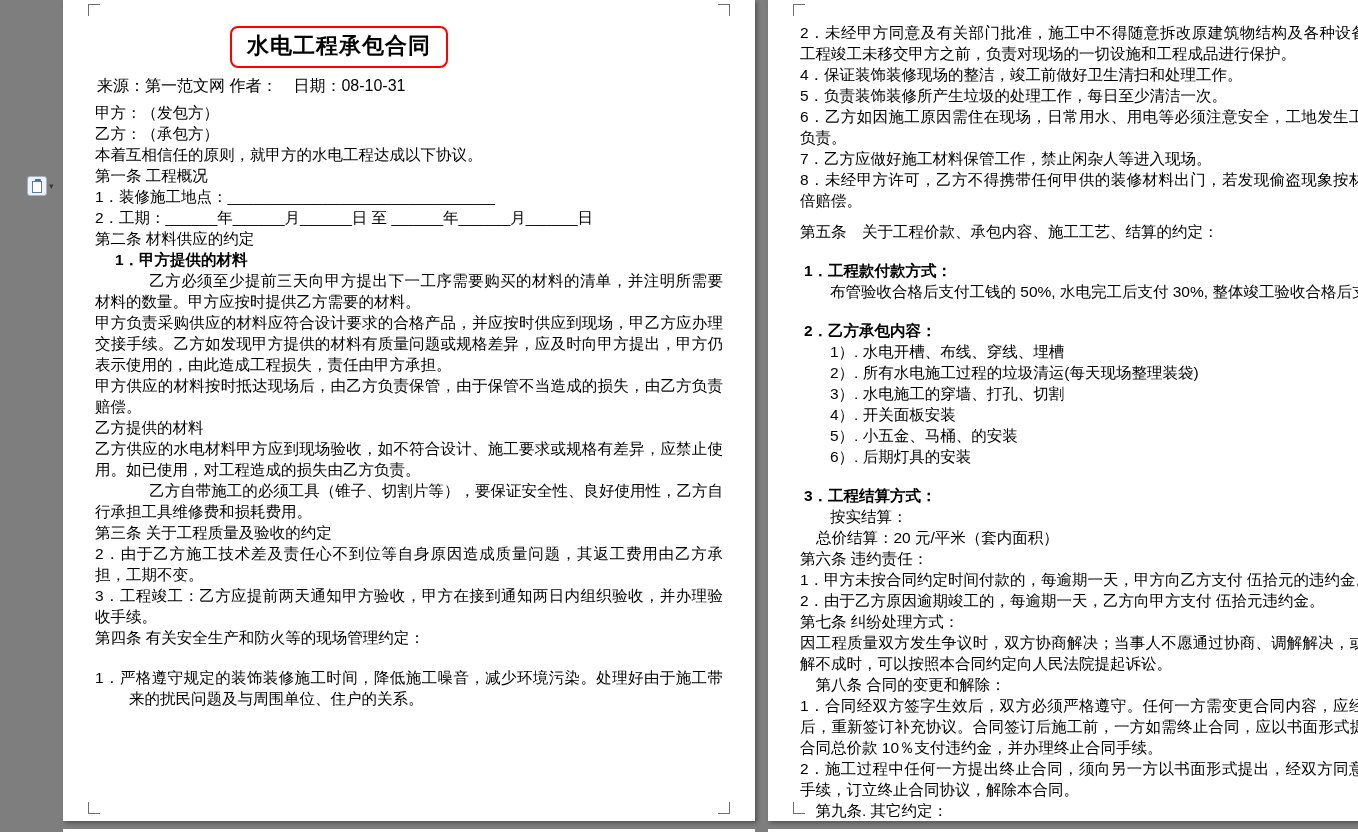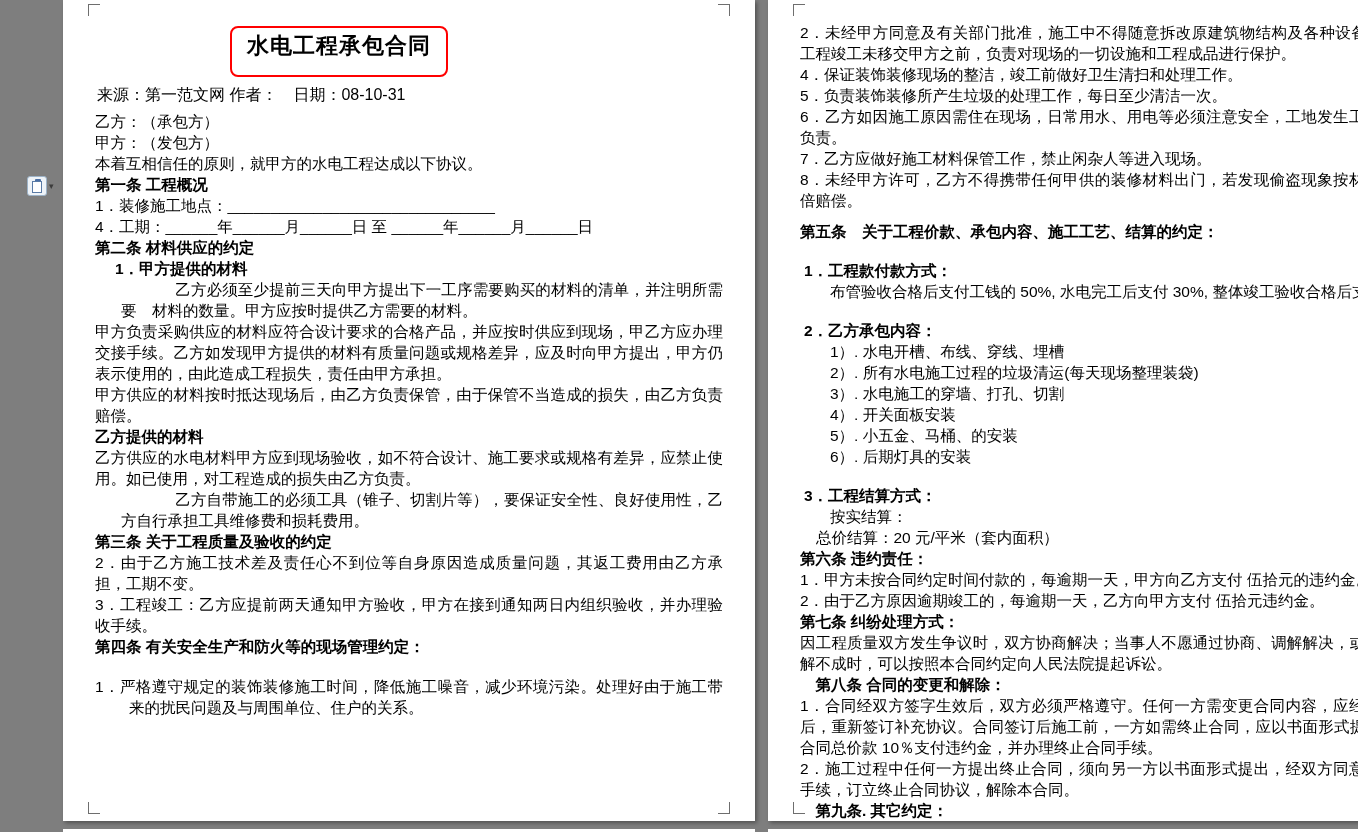--- a/index.html
+++ b/index.html
@@ -27,34 +27,34 @@
   .mark.tl { left:25px; top:4px;   border-left-width:1px; border-top-width:1px; }
   .mark.tr { right:25px; top:4px;  border-right-width:1px; border-top-width:1px; }
   .mark.bl { left:25px; bottom:7px; border-left-width:1px; border-bottom-width:1px; }
   .mark.br { right:25px; bottom:7px; border-right-width:1px; border-bottom-width:1px; }
 
   .title-wrap { margin:6px 0 8px 135px; }
   .doc-title {
     display:inline-block;
     border:2px solid #ff0000;
     border-radius:8px;
-    padding:3px 15px 14px 15px;
+    padding:3px 15px 5px 15px;
     font-size:22px; font-weight:bold; letter-spacing:1px;
   }
   .meta { font-size:16px; margin:0 0 5px 2px; }
 
   .ln {
     font-size:15.5px; line-height:21px;
     text-align:justify; overflow:hidden;
     word-break:break-all;
   }
-  .ln.h   { font-weight:bold; }
+  .ln.h   { font-weight:normal; }
   .ln.hs  { font-weight:bold; margin-left:20px; }
   .ln.hml { font-weight:bold; margin-left:4px; }
-  .ln.fi  { text-indent:3.5em;margin-left:26px; }
+  .ln.fi  { text-indent:3.5em; }
   .ln.hang{ padding-left:2.2em; text-indent:-2.2em;margin-top:19px; }
   .ln.ml1 { margin-left:16px; }
   .ln.ml2 { margin-left:30px; }
   .ln.blank { height:18px; line-height:18px; }
   .ln.sp13  { height:10px; line-height:10px; }
 
   
   .paste-icon {
     position:absolute; left:27px; top:176px;
     width:36px; height:20px;
@@ -91,26 +91,26 @@
     <div class="mark tl"></div>
     <div class="mark tr"></div>
     <div class="mark bl"></div>
     <div class="mark br"></div>
     <div class="content">
       <div class="title-wrap">
         <span class="doc-title">水电工程承包合同</span>
       </div>
       <div class="meta">来源：第一范文网 作者：　日期：08-10-31</div>
       <div class="body">
+          <div class="ln p">甲方：（发包方）</div>
           <div class="ln p">乙方：（承包方）</div>
-          <div class="ln p">甲方：（发包方）</div>
           <div class="ln p">本着互相信任的原则，就甲方的水电工程达成以下协议。</div>
           <div class="ln h">第一条 工程概况</div>
           <div class="ln p">1．装修施工地点：_______________________________</div>
-          <div class="ln p">4．工期：______年______月______日 至 ______年______月______日</div>
+          <div class="ln p">2．工期：______年______月______日 至 ______年______月______日</div>
           <div class="ln h">第二条 材料供应的约定</div>
           <div class="ln hs">1．甲方提供的材料</div>
           <div class="ln fi">乙方必须至少提前三天向甲方提出下一工序需要购买的材料的清单，并注明所需要　材料的数量。甲方应按时提供乙方需要的材料。</div>
           <div class="ln p">甲方负责采购供应的材料应符合设计要求的合格产品，并应按时供应到现场，甲乙方应办理交接手续。乙方如发现甲方提供的材料有质量问题或规格差异，应及时向甲方提出，甲方仍表示使用的，由此造成工程损失，责任由甲方承担。</div>
           <div class="ln p">甲方供应的材料按时抵达现场后，由乙方负责保管，由于保管不当造成的损失，由乙方负责赔偿。</div>
           <div class="ln h">乙方提供的材料</div>
           <div class="ln p">乙方供应的水电材料甲方应到现场验收，如不符合设计、施工要求或规格有差异，应禁止使用。如已使用，对工程造成的损失由乙方负责。</div>
           <div class="ln fi">乙方自带施工的必须工具（锥子、切割片等），要保证安全性、良好使用性，乙方自行承担工具维修费和损耗费用。</div>
           <div class="ln h">第三条 关于工程质量及验收的约定</div>
           <div class="ln p">2．由于乙方施工技术差及责任心不到位等自身原因造成质量问题，其返工费用由乙方承担，工期不变。</div>

